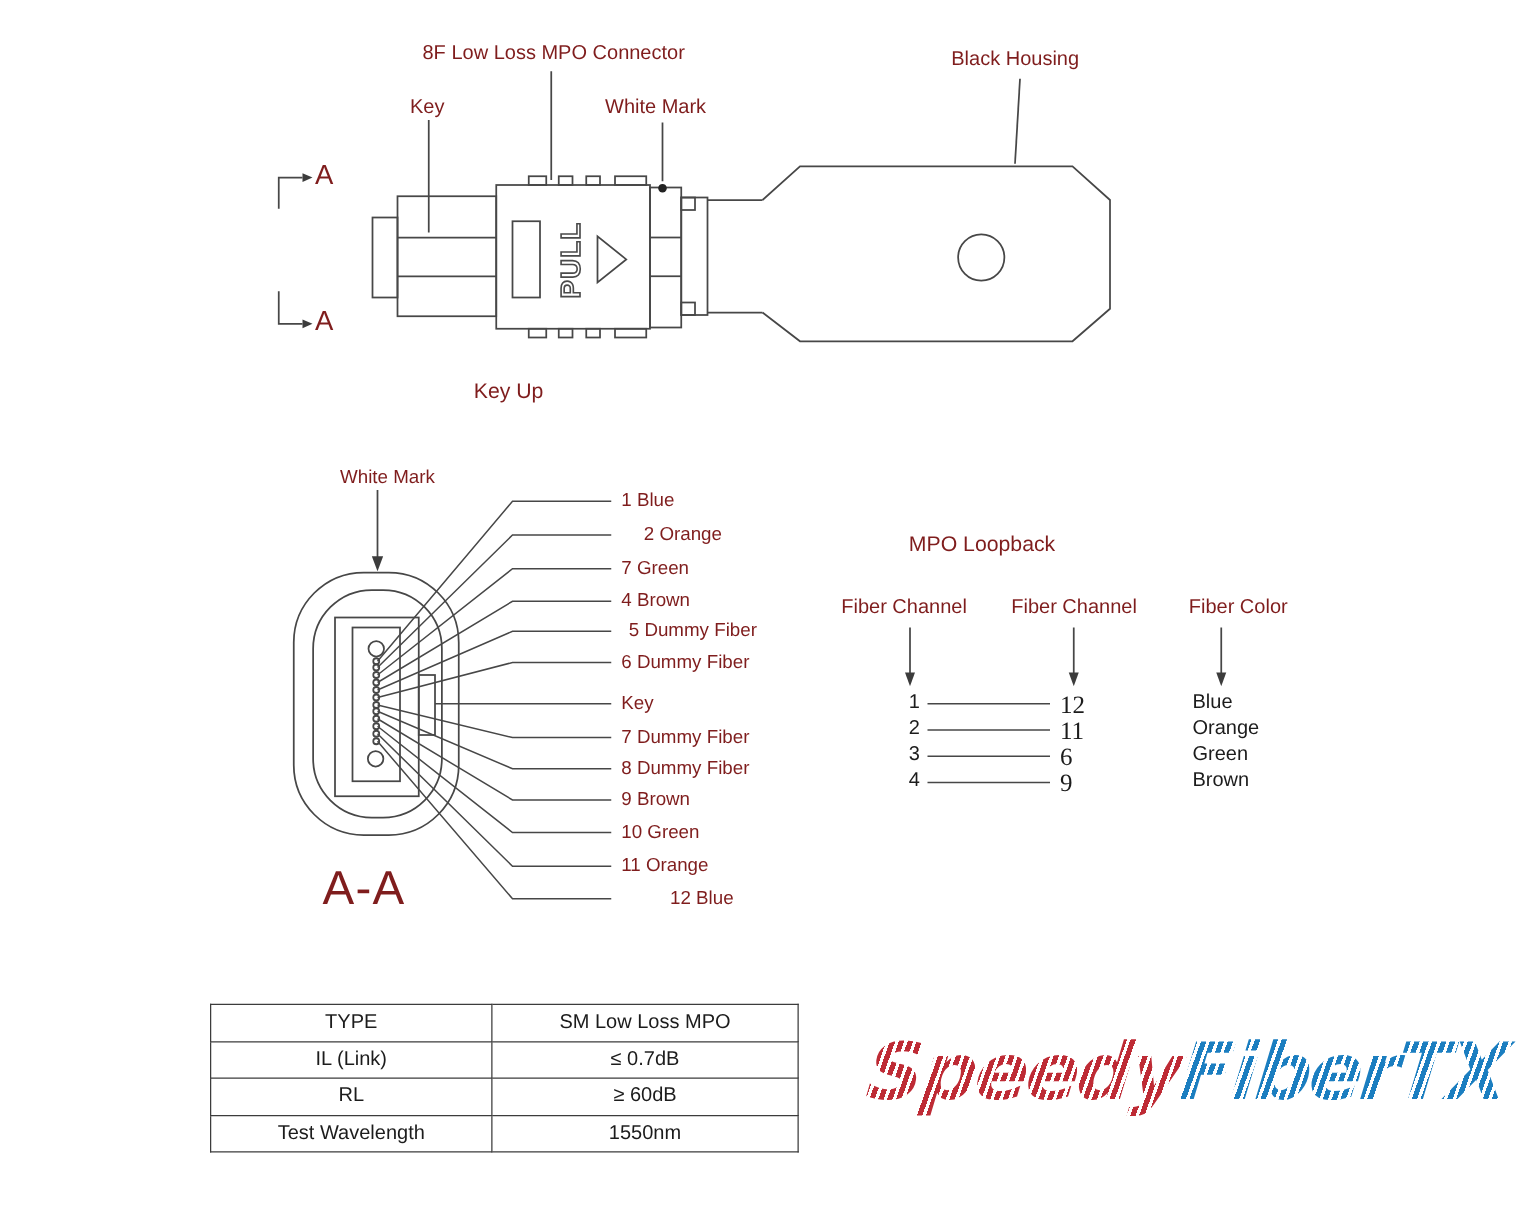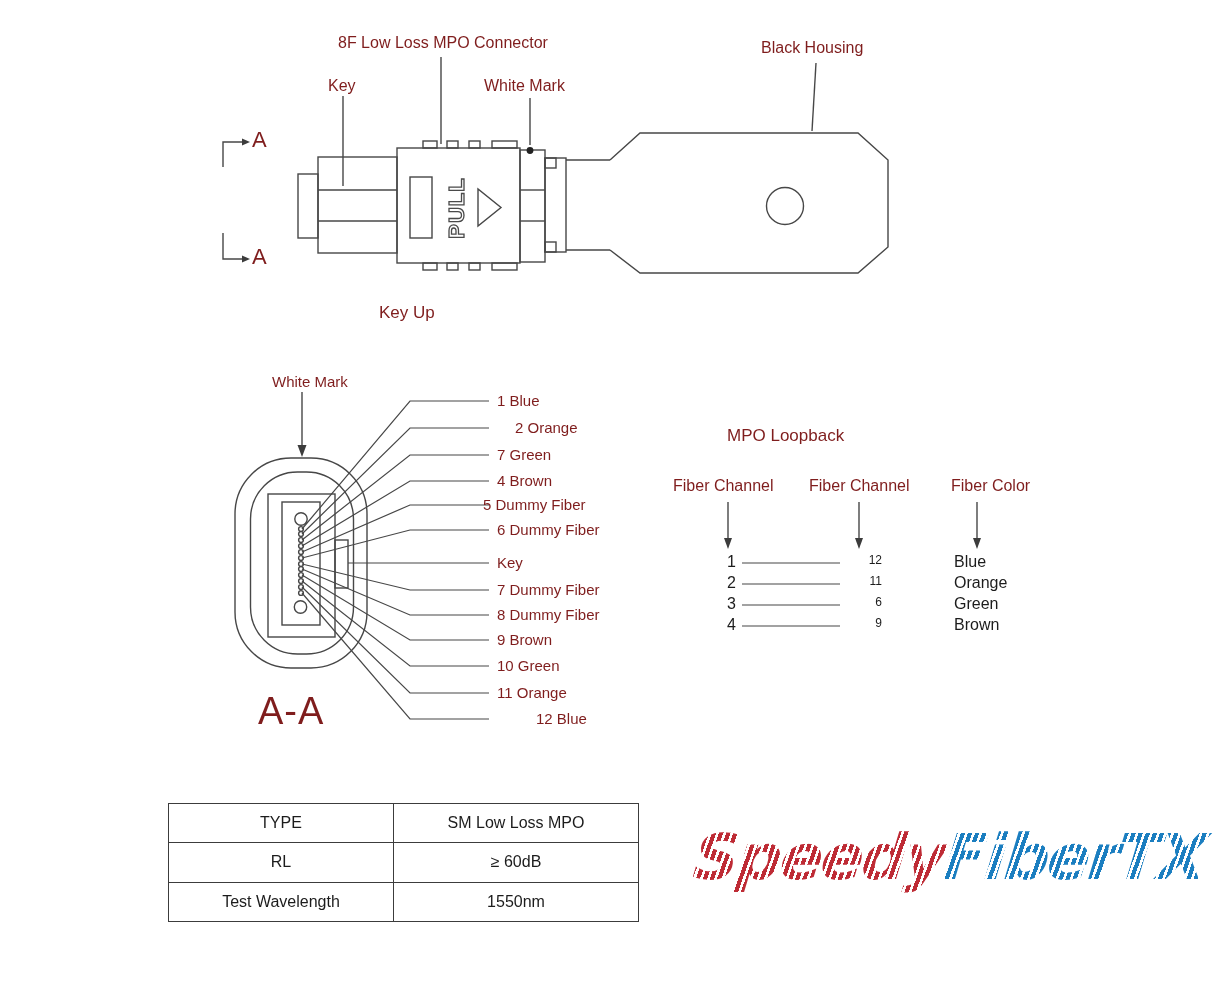--- a/index.html
+++ b/index.html
@@ -7,21 +7,21 @@
          font-family:"Liberation Sans",sans-serif;color:#1c1c1c;}
   .stage svg{position:absolute;left:0;top:0;}
   .lbl{position:absolute;white-space:nowrap;font-size:16px;line-height:1.15;color:#7f1d1d;}
   .sm{font-size:15px;}
   .sec-a{font-size:22px;}
   .aa{font-size:38px;letter-spacing:1px;}
   .pull{position:absolute;left:413px;top:196px;width:86px;height:24px;text-align:center;
         transform:rotate(-90deg);font-size:22px;font-weight:bold;letter-spacing:1px;
         color:#5a5a5a;-webkit-text-fill-color:#ffffff;-webkit-text-stroke:1.3px #4a4a4a;}
   .loop-num{position:absolute;width:26px;text-align:right;font-size:16px;}
-  .loop-num2{position:absolute;width:34px;text-align:right;font-size:12px;}
+  .loop-num2{position:absolute;width:34px;text-align:left;font-size:20px;font-family:Liberation Serif, serif;}
   .loop-color{position:absolute;width:80px;text-align:left;font-size:16px;}
   table.perf{position:absolute;left:168px;top:803px;width:468px;height:119px;
              border-collapse:collapse;table-layout:fixed;font-size:16px;text-align:center;}
   table.perf td{border:1.6px solid #3c3c3c;padding:0;vertical-align:middle;}
   td.c1{width:224px;margin-top:27px;} td.c2{width:244px;}
   .logo{position:absolute;left:694px;top:821px;font-size:63px;font-weight:bold;font-style:italic;
         letter-spacing:-2px;white-space:nowrap;transform:skewX(-6deg);font-family:"DejaVu Sans",sans-serif;}
   .logo::after{content:"";position:absolute;inset:-4px -2px;
         background:repeating-linear-gradient(104deg,rgba(255,255,255,0) 0 4.2px,#ffffff 4.2px 6.9px);
         pointer-events:none;}
@@ -163,21 +163,21 @@
   <div class="lbl" style="left:379px;top:303px;font-size:17px;">Key Up</div>
   <div class="pull">PULL</div>
 
   <div class="lbl sm" style="left:272px;top:373px;">White Mark</div>
   <div class="lbl aa" style="left:258px;top:690px;">A-A</div>
 
   <div class="lbl sm" style="left:497px;top:392px;">1 Blue</div>
   <div class="lbl sm" style="left:515px;top:419px;">2 Orange</div>
   <div class="lbl sm" style="left:497px;top:446px;">7 Green</div>
   <div class="lbl sm" style="left:497px;top:472px;">4 Brown</div>
-  <div class="lbl sm" style="left:483px;top:496px;text-align:center;">5 Dummy Fiber</div>
+  <div class="lbl sm" style="left:503px;top:496px;text-align:center;">5 Dummy Fiber</div>
   <div class="lbl sm" style="left:497px;top:521px;">6 Dummy Fiber</div>
   <div class="lbl sm" style="left:497px;top:554px;">Key</div>
   <div class="lbl sm" style="left:497px;top:581px;">7 Dummy Fiber</div>
   <div class="lbl sm" style="left:497px;top:606px;">8 Dummy Fiber</div>
   <div class="lbl sm" style="left:497px;top:631px;">9 Brown</div>
   <div class="lbl sm" style="left:497px;top:657px;">10 Green</div>
   <div class="lbl sm" style="left:497px;top:684px;">11 Orange</div>
   <div class="lbl sm" style="left:497px;top:710px;margin-left:39px;">12 Blue</div>
 
   <div>
@@ -202,20 +202,24 @@
     <div class="loop-color" style="left:954px;top:616px;">Brown</div>
   </div>
 
   <table class="perf">
     <tbody>
       <tr>
         <td class="c1">TYPE</td>
         <td class="c2">SM Low Loss MPO</td>
       </tr>
       <tr>
+        <td class="c1">IL (Link)</td>
+        <td class="c2">≤ 0.7dB</td>
+      </tr>
+      <tr>
         <td class="c1">RL</td>
         <td class="c2">≥ 60dB</td>
       </tr>
       <tr>
         <td class="c1">Test Wavelength</td>
         <td class="c2">1550nm</td>
       </tr>
     </tbody>
   </table>
 

